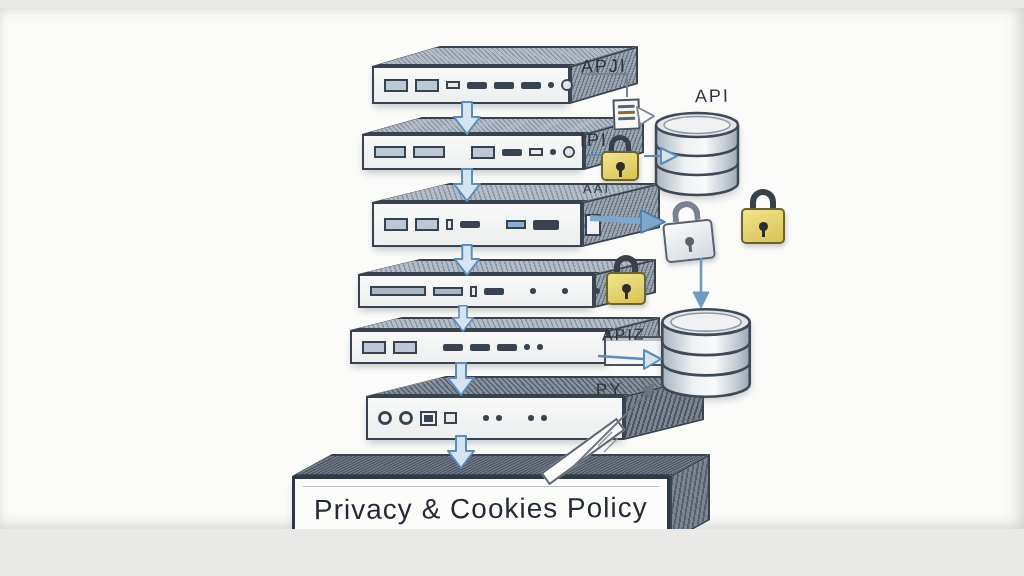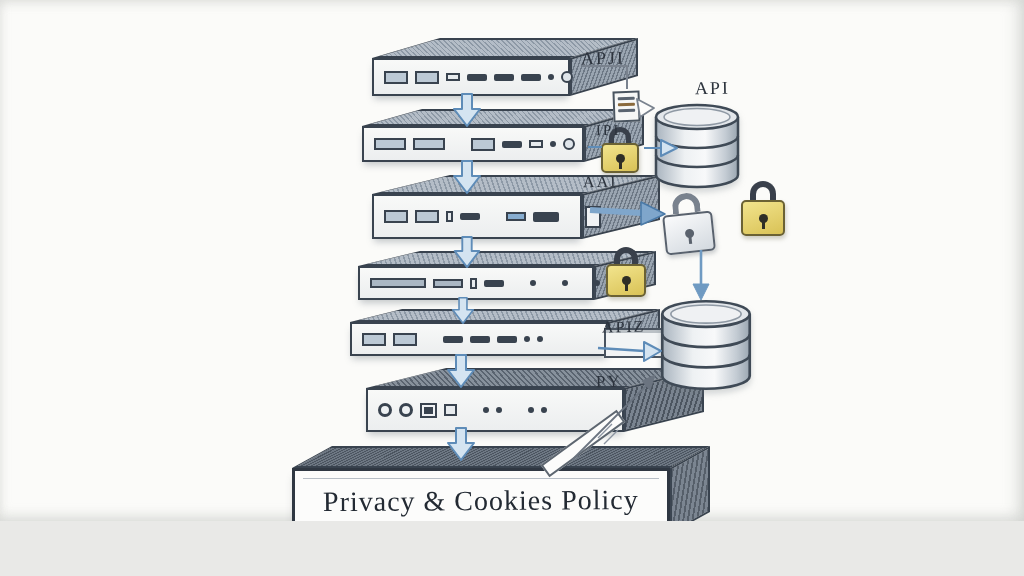--- a/index.html
+++ b/index.html
@@ -1,20 +1,20 @@
 <!DOCTYPE html>
 <html><head>
 <meta charset="utf-8">
 <style>
   * { margin:0; padding:0; box-sizing:border-box; }
   html,body { background:#e9e9e7; }
   #stage {
-    position:relative; width:1024px; height:521px; margin:0 auto;
+    position:relative; width:1024px; height:521px; margin:8px auto;
     background:#fbfbf9; overflow:hidden;
-    font-family:Liberation Serif, serif;
+    font-family:Liberation Sans, sans-serif;
     box-shadow: inset -8px 0 14px rgba(170,172,168,.28), inset 0 -6px 12px rgba(170,172,168,.22), inset 0 4px 10px rgba(200,200,196,.18);
   }
   
   .srv { position:absolute; }
   .face { position:absolute; border:2px solid #39434f; }
   .face-top   { transform-origin:0 100%; background:repeating-linear-gradient(112deg,#8d99a6 0 1.5px,#b4bdc7 1.5px 4.5px); border-bottom-width:2.5px; }
   .face-right { transform-origin:0 0;    background:repeating-linear-gradient(112deg,#6d7885 0 1.5px,#9aa5b1 1.5px 4px); }
   .face-front { background:linear-gradient(180deg,#f8f9f8,#eceeef); display:flex; align-items:center; gap:7px; padding:0 10px;
                 box-shadow:0 5px 7px -2px rgba(105,115,125,.38); }
   .dark-hatch .face-top   { background:repeating-linear-gradient(108deg,#5a6470 0 2px,#87919c 2px 5px); }
@@ -282,22 +282,22 @@
     <path d="M598 348 L644 351" fill="none" stroke="#5e8cb8" stroke-width="2.6"></path>
     <path d="M644 342 L661 351 L644 361 Z" fill="#d4e4f1" stroke="#5e8cb8" stroke-width="2" stroke-linejoin="round"></path>
 
     <path d="M572 460 L650 382" fill="none" stroke="#6b7480" stroke-width="1.8"></path>
     <path d="M642 381 L655 375 L650 390 Z" fill="#6b7480" stroke="#6b7480" stroke-linejoin="round"></path>
     <path d="M612 424 L598 438 M618 430 L604 444" fill="none" stroke="#8a93a0" stroke-width="1.4"></path>
   </svg>
 
   <div class="anno" style="left:581px; top:48px;  font-size:18px;">APJI</div>
   <div class="anno" style="left:695px; top:78px;  font-size:18px;">API</div>
-  <div class="anno" style="left:596px; top:122px; font-size:15px;">IPI</div>
-  <div class="anno" style="left:583px; top:173px; font-size:16px;">AAI</div>
+  <div class="anno" style="left:580px; top:122px; font-size:18px;">IPI</div>
+  <div class="anno" style="left:583px; top:173px; font-size:13px;">AAI</div>
   <div class="anno" style="left:602px; top:318px; font-size:16px;">APIZ</div>
   <div class="anno" style="left:596px; top:372px; font-size:17px;">PY</div>
 
   <div class="srv banner-grp" style="left:292px; top:446px;">
     <div class="face face-top" style="left:0; top:0; width:378px; height:22px; transform:skewX(-61.2deg);"></div>
     <div class="face face-right" style="left:378px; top:22px; width:40px; height:66px; transform:skewY(-28.8deg);"></div>
     <div class="face banner-front" style="left:0; top:22px; width:378px; height:66px;">
       <div class="banner-inner"></div>
       <div class="banner-text">Privacy &amp; Cookies Policy</div>
     </div>

